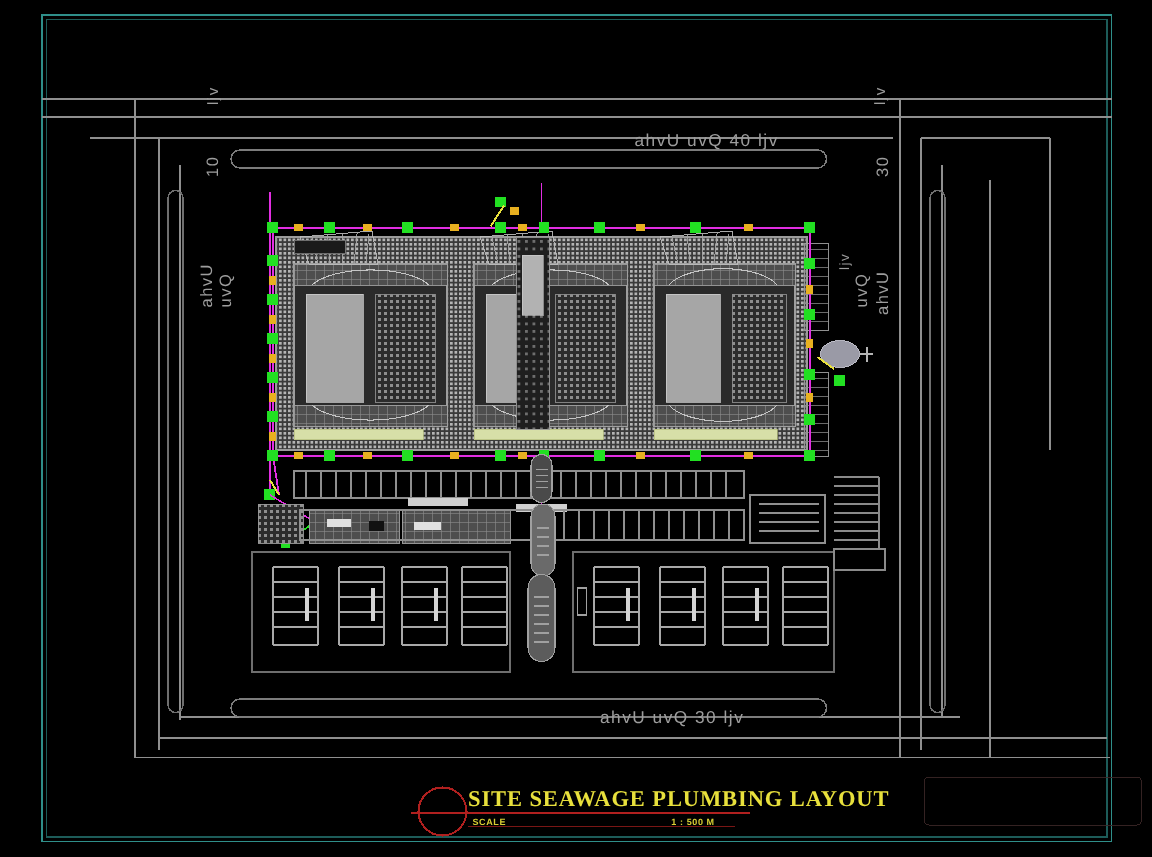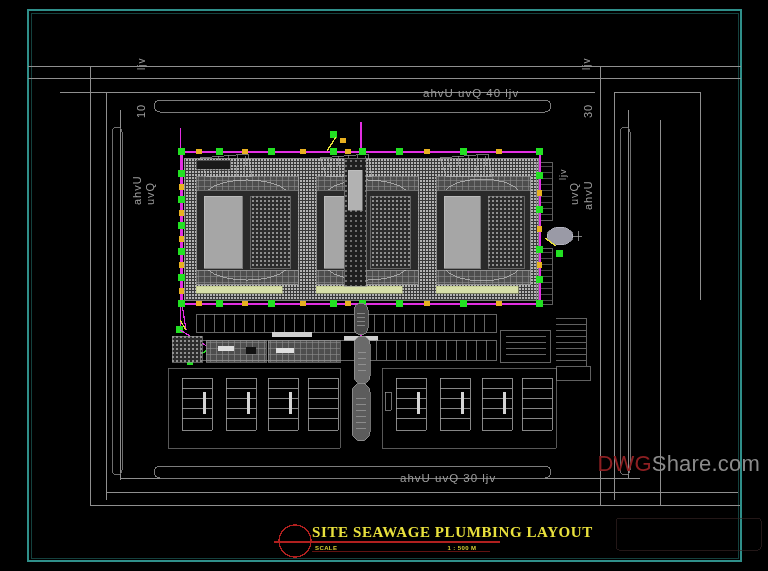--- a/index.html
+++ b/index.html
@@ -341,17 +341,14 @@
   <text x="315" y="550" fill="#d8cf34" font-family="Liberation Sans, sans-serif" font-size="6" font-weight="bold" letter-spacing="0.4">SCALE</text>
 
   <text x="462" y="550" fill="#d8cf34" font-family="Liberation Sans, sans-serif" font-size="6" font-weight="bold" letter-spacing="0.4" text-anchor="middle">1 : 500 M</text>
 
   <g fill="none" stroke="#3a2626" stroke-width="0.6">
     <rect x="616" y="518" width="145" height="32" rx="3"></rect>
   </g>
 
 </svg>
 
-<div class="wm">
-  <span class="a">DWG</span><span class="b">Share.com</span>
+
 </div>
 
-</div>
-
 </body></html>

